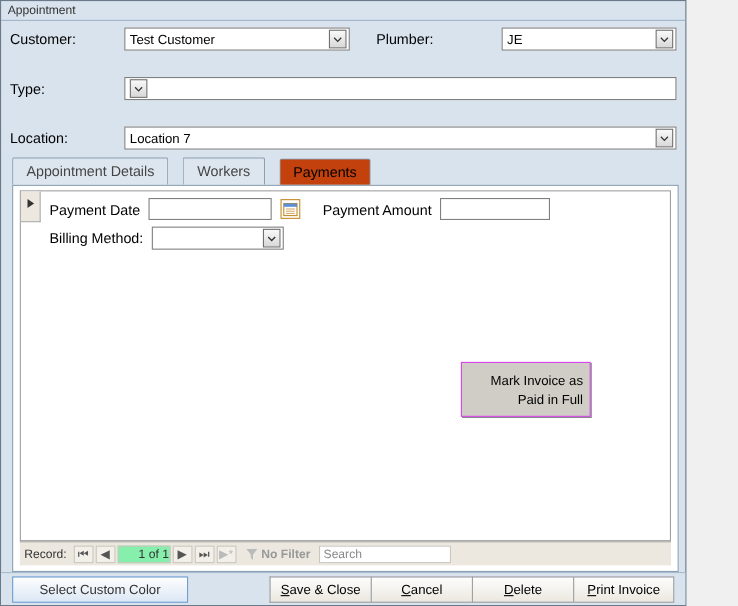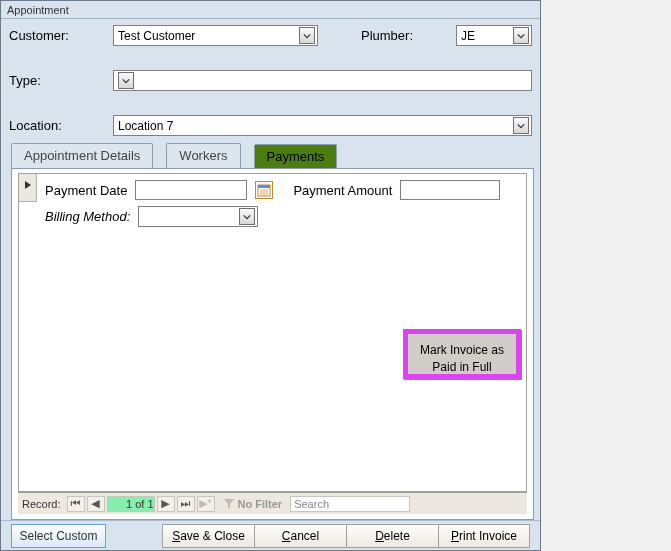--- a/index.html
+++ b/index.html
@@ -5,21 +5,21 @@
   * { box-sizing: border-box; margin: 0; padding: 0; }
   body {
     font-family: "Segoe UI", Tahoma, sans-serif;
     font-size: 12px;
     background: #f0f0f0;
     width: 671px;
     height: 551px;
     overflow: hidden;
   }
   .window {
-    width: 541px;
+    width: 624px;
     height: 551px;
     background: #d9e3ed;
     border: 1px solid #6a7a8a;
     position: relative;
     display: flex;
     flex-direction: column;
   }
   .title-bar {
     height: 18px;
     display: flex;
@@ -58,42 +58,42 @@
     height: 17px;
     background: linear-gradient(#f9f9f9,#d8d8d8);
     border: 1px solid #707070;
     display: flex;
     align-items: center;
     justify-content: center;
   }
   .drop svg { width: 8px; height: 6px; }
   .full-row { grid-column: 2 / 5; }
   .customer-combo { grid-column: 2 / 3; width: 205px; }
-  .plumber-lbl { grid-column: 3 / 4; text-align: center;}
+  .plumber-lbl { grid-column: 3 / 4; }
   .plumber-combo { grid-column: 4 / 5; align-items: center; }
 
   .tabstrip {
     display: flex;
     align-items: flex-end;
     margin: 0px 6px 0 10px;
     height: 26px;
     position: relative;
   }
   .tab {
     border: 1px solid #8a9fb3;
     border-bottom: none;
     padding: 4px 12px 5px 12px;
     background: #dde6ef;
     color: #444;
     font-size: 13px;
     margin-right: 13px;
     border-radius: 2px 2px 0 0;
   }
   .tab.active {
-    background: #4d7c0f;
+    background: #c2410c;
     color: #000;
     position: relative;
     top: 1px;
   }
   .tab-body {
     margin: 0 6px 0 10px;
     flex: 1;
     background: #fff;
     border: 1px solid #8a9fb3;
     display: flex;
@@ -121,50 +121,50 @@
     justify-content: center;
     padding-top: 6px;
   }
   .record-sel svg { width: 8px; height: 10px; }
   .payment-fields {
     position: absolute;
     left: 26px;
     top: 6px;
   }
   .row1 { display: flex; align-items: center; gap: 8px; margin-bottom: 6px;}
-  .row2 { display: flex; align-items: center; gap: 8px; font-style: italic; }
+  .row2 { display: flex; align-items: center; gap: 8px; }
   .flab { font-size: 13px; color: #000; white-space: nowrap; }
   .textbox {
     border: 1px solid #808080;
     background: #fff;
     height: 20px;
     padding: 0 2px;
     color: #000;
   }
   .date-in { width: 112px; }
   .date-btn {
     width: 18px; height: 18px;
     border: 1px solid #c58a2a;
     background: #fff;
     display:flex; align-items:center; justify-content:center;
   }
   .amt-lbl { margin-left: 12px; }
   .amt-in { width: 100px; }
   .bill-combo { width: 120px; }
   .mark-btn {
     position: absolute;
-    left: 384px;
+    left: 400px;
     top: 155px;
     width: 118px;
     height: 50px;
     background: #cfcdc5;
-    border: 5px solid #d946ef;
+    border: 1px solid #d946ef;
     box-shadow: 1px 1px 0 #888;
     font-size: 12px;
-    text-align: center;
+    text-align: right;
     padding: 8px 6px;
     line-height: 1.4;
   }
   .nav-bar {
     height: 22px;
     background: #ece8e0;
     border-top: 1px solid #a0a0a0;
     margin: 0 6px 5px 6px;
     display: flex;
     align-items: center;

